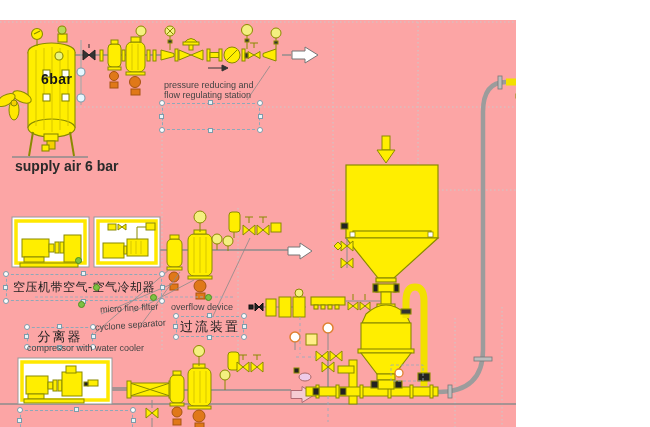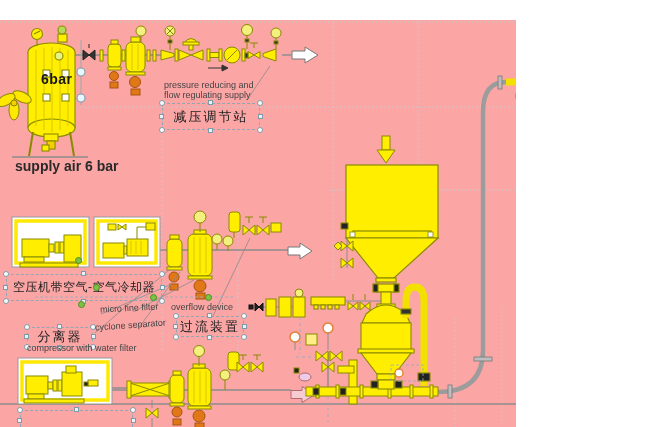--- a/index.html
+++ b/index.html
@@ -542,23 +542,22 @@
     <path d="M296,337 H316" stroke-dasharray="3 3"></path>
     <path d="M0,409 H60" stroke="#999" stroke-dasharray="6 4"></path>
     <path d="M160,409 H228" stroke="#999" stroke-dasharray="6 4"></path>
   </g>
 </svg>
 
 <div class="lbl big" style="left:41px;top:52px;">6bar</div>
 <div class="lbl bold10" style="left:15px;top:139px;">supply air 6 bar</div>
 
 <div class="lbl en" style="left:164px;top:61px;">pressure reducing and</div>
-<div class="lbl en" style="left:164px;top:71px;">flow regulating supply</div>
+<div class="lbl en" style="left:164px;top:71px;">flow regulating station</div>
 <div class="callout" style="left:162px;top:83px;width:98px;height:27px;">
-  <span class="zh">减压调节站</span>
 <span class="h tl"></span>
       <span class="h tm sq"></span>
       <span class="h tr"></span>
       <span class="h ml sq"></span>
       <span class="h mr sq"></span>
       <span class="h bl"></span>
       <span class="h bm sq"></span>
       <span class="h br"></span>
     </div>
 
@@ -595,21 +594,21 @@
 <span class="h tl"></span>
       <span class="h tm sq"></span>
       <span class="h tr"></span>
       <span class="h ml sq"></span>
       <span class="h mr sq"></span>
       <span class="h bl"></span>
       <span class="h bm sq"></span>
       <span class="h br"></span>
     </div>
 
-<div class="lbl en" style="left:27px;top:324px;">compressor with water filter</div>
+<div class="lbl en" style="left:27px;top:324px;">compressor with water cooler</div>
 <div class="callout" style="left:20px;top:390px;width:113px;height:22px;">
 <span class="h tl"></span>
       <span class="h tm sq"></span>
       <span class="h tr"></span>
       <span class="h ml sq"></span>
       <span class="h mr sq"></span>
       <span class="h bl"></span>
       <span class="h bm sq"></span>
       <span class="h br"></span>
     </div>

